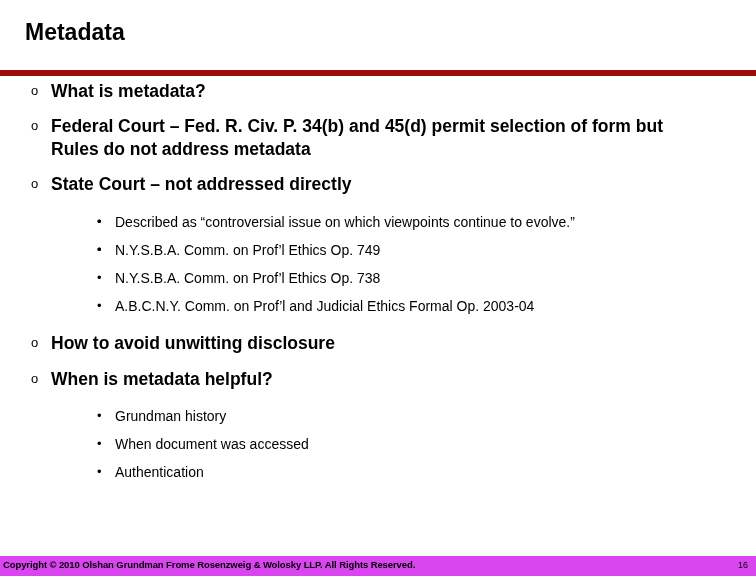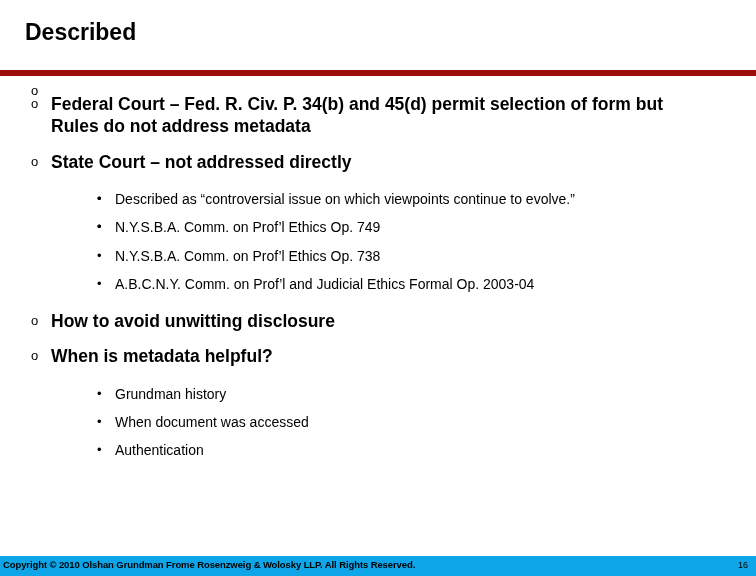--- a/index.html
+++ b/index.html
@@ -101,21 +101,21 @@
   .gap-md { margin-bottom: 13px; }
   .gap-lg { margin-bottom: 17px; }
 
   
   .footer-bar {
     position: absolute;
     left: 0;
     bottom: 0;
     width: 756px;
     height: 20px;
-    background: #0ea5e9;
+    background: #d946ef;
   }
   .footer-copyright {
     position: absolute;
     left: 3px;
     top: 3px;
     font-size: 9.5px;
     font-weight: bold;
     color: #000000;
     white-space: nowrap;
     letter-spacing: -0.1px;
@@ -128,28 +128,28 @@
     font-weight: normal;
     color: #000000;
     margin-left: 6px;
   }
 </style>
 </head>
 <body>
 
 <div class="slide">
 
-  <div class="slide-title">Described</div>
+  <div class="slide-title">Metadata</div>
 
   <div class="title-rule"></div>
 
   <div class="body">
 
     <div class="lvl1 gap-md">
-      <span class="marker">o</span><span class="rest"></span>
+      <span class="marker">o</span><span class="lead">What is metadata?</span><span class="rest"></span>
     </div>
 
     <div class="lvl1 gap-md">
       <span class="marker">o</span><span class="lead">Federal Court</span><span class="rest"> – Fed. R. Civ. P. 34(b) and 45(d) permit selection of form but Rules do not address metadata</span>
     </div>
 
     <div class="lvl1 gap-lg">
       <span class="marker">o</span><span class="lead">State Court</span><span class="rest"> – not addressed directly</span>
     </div>
 

